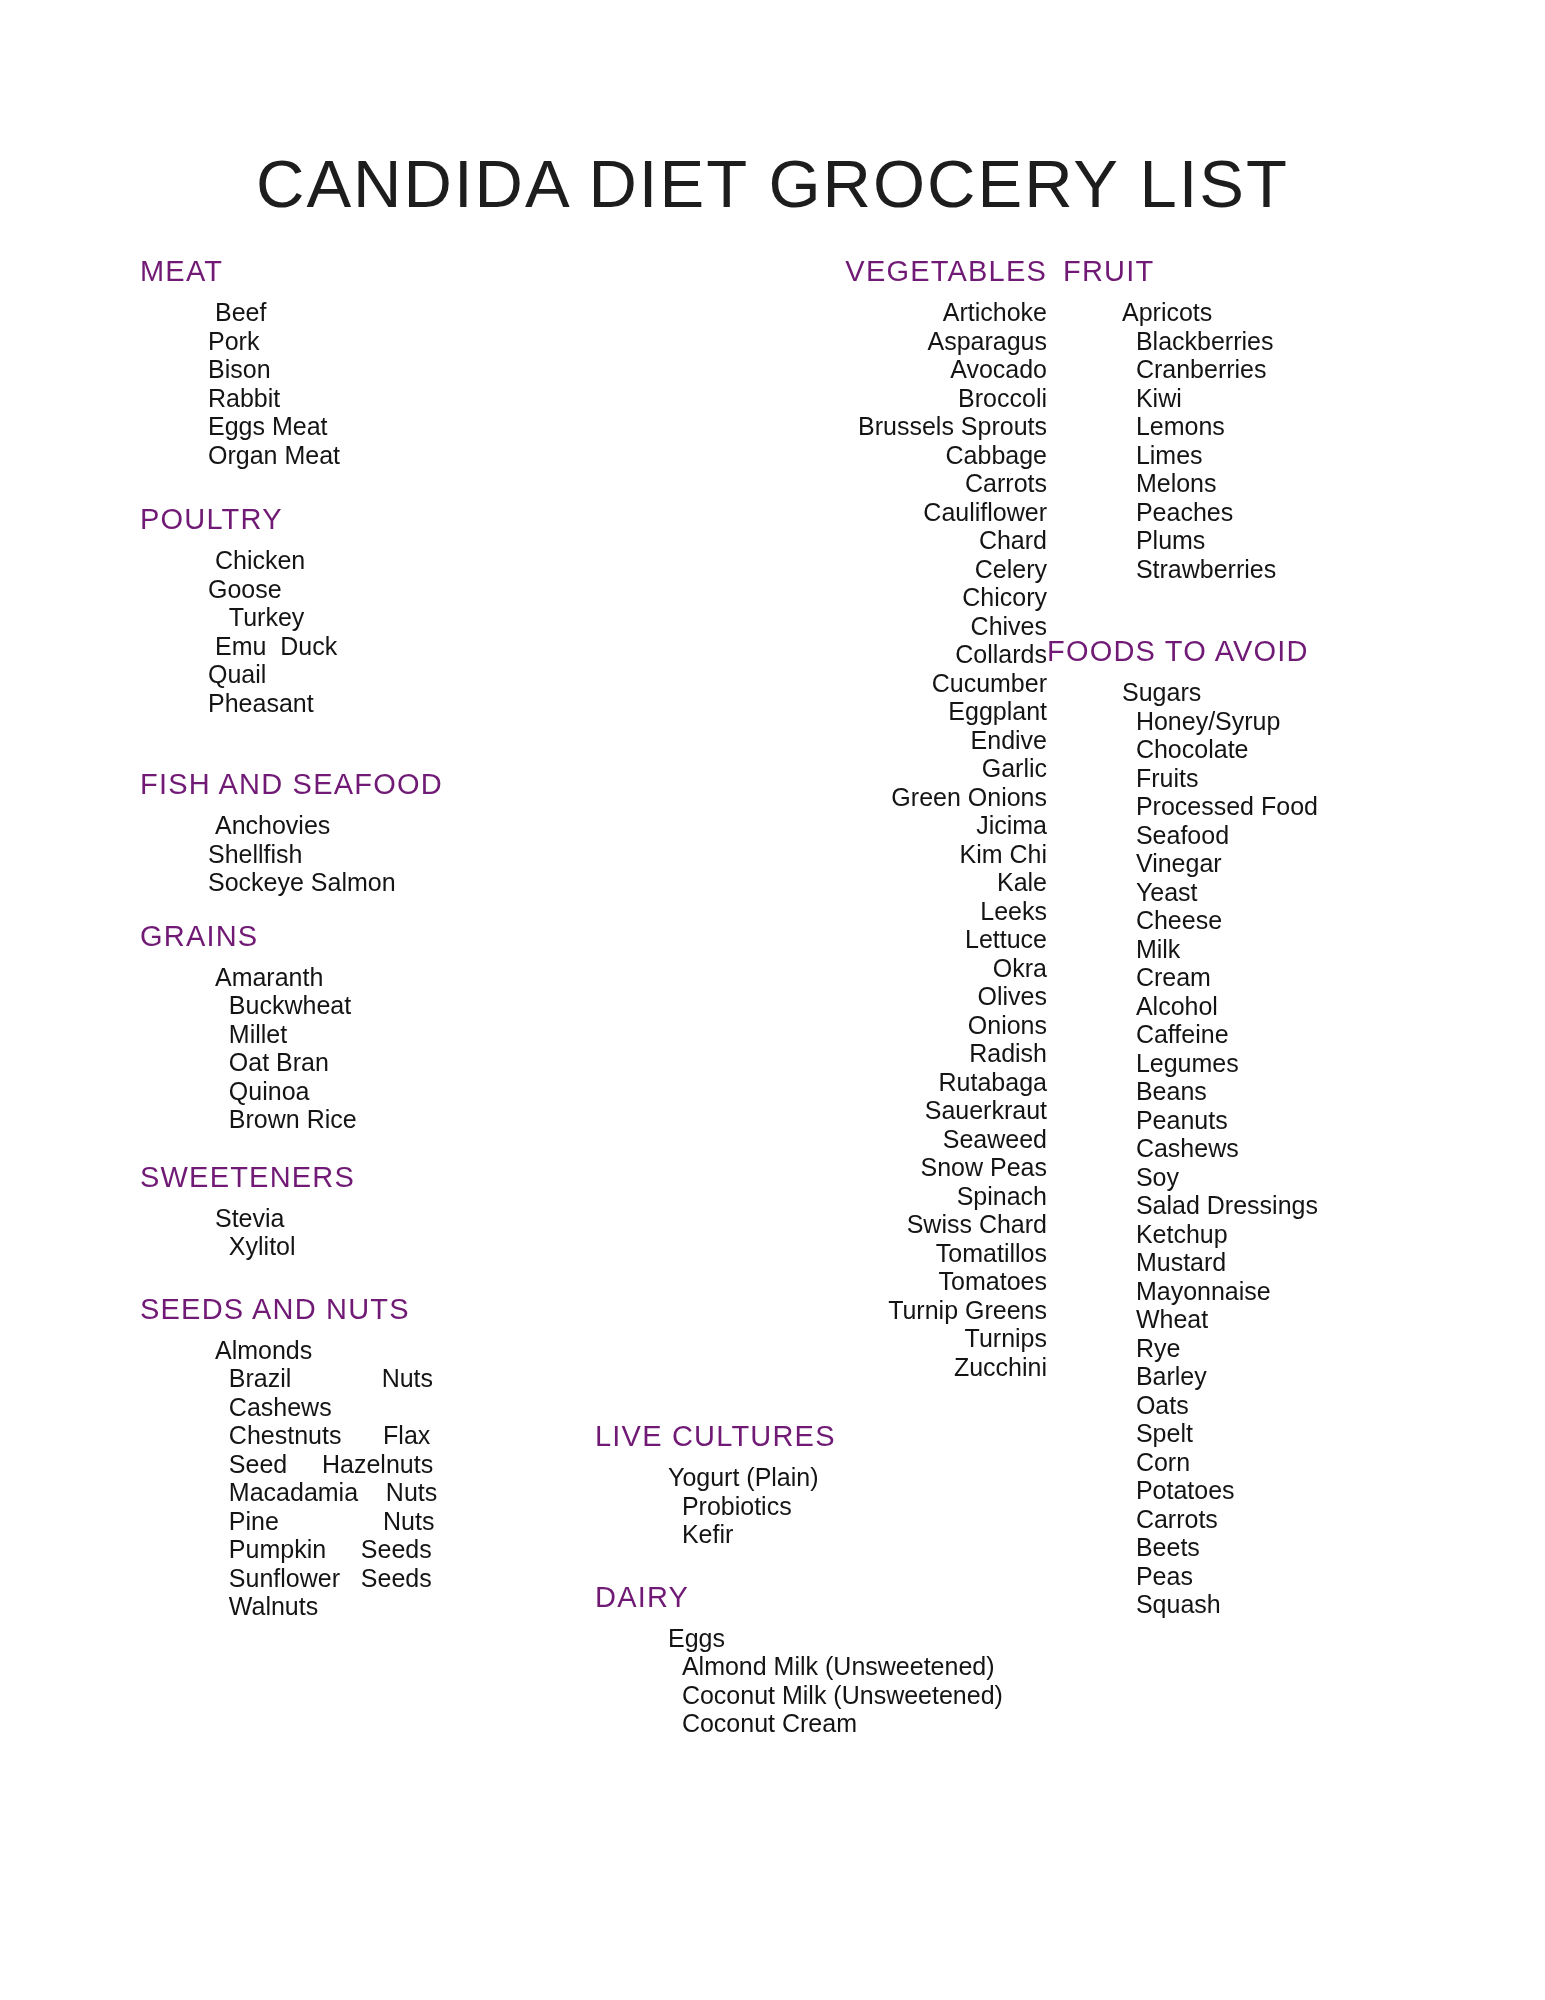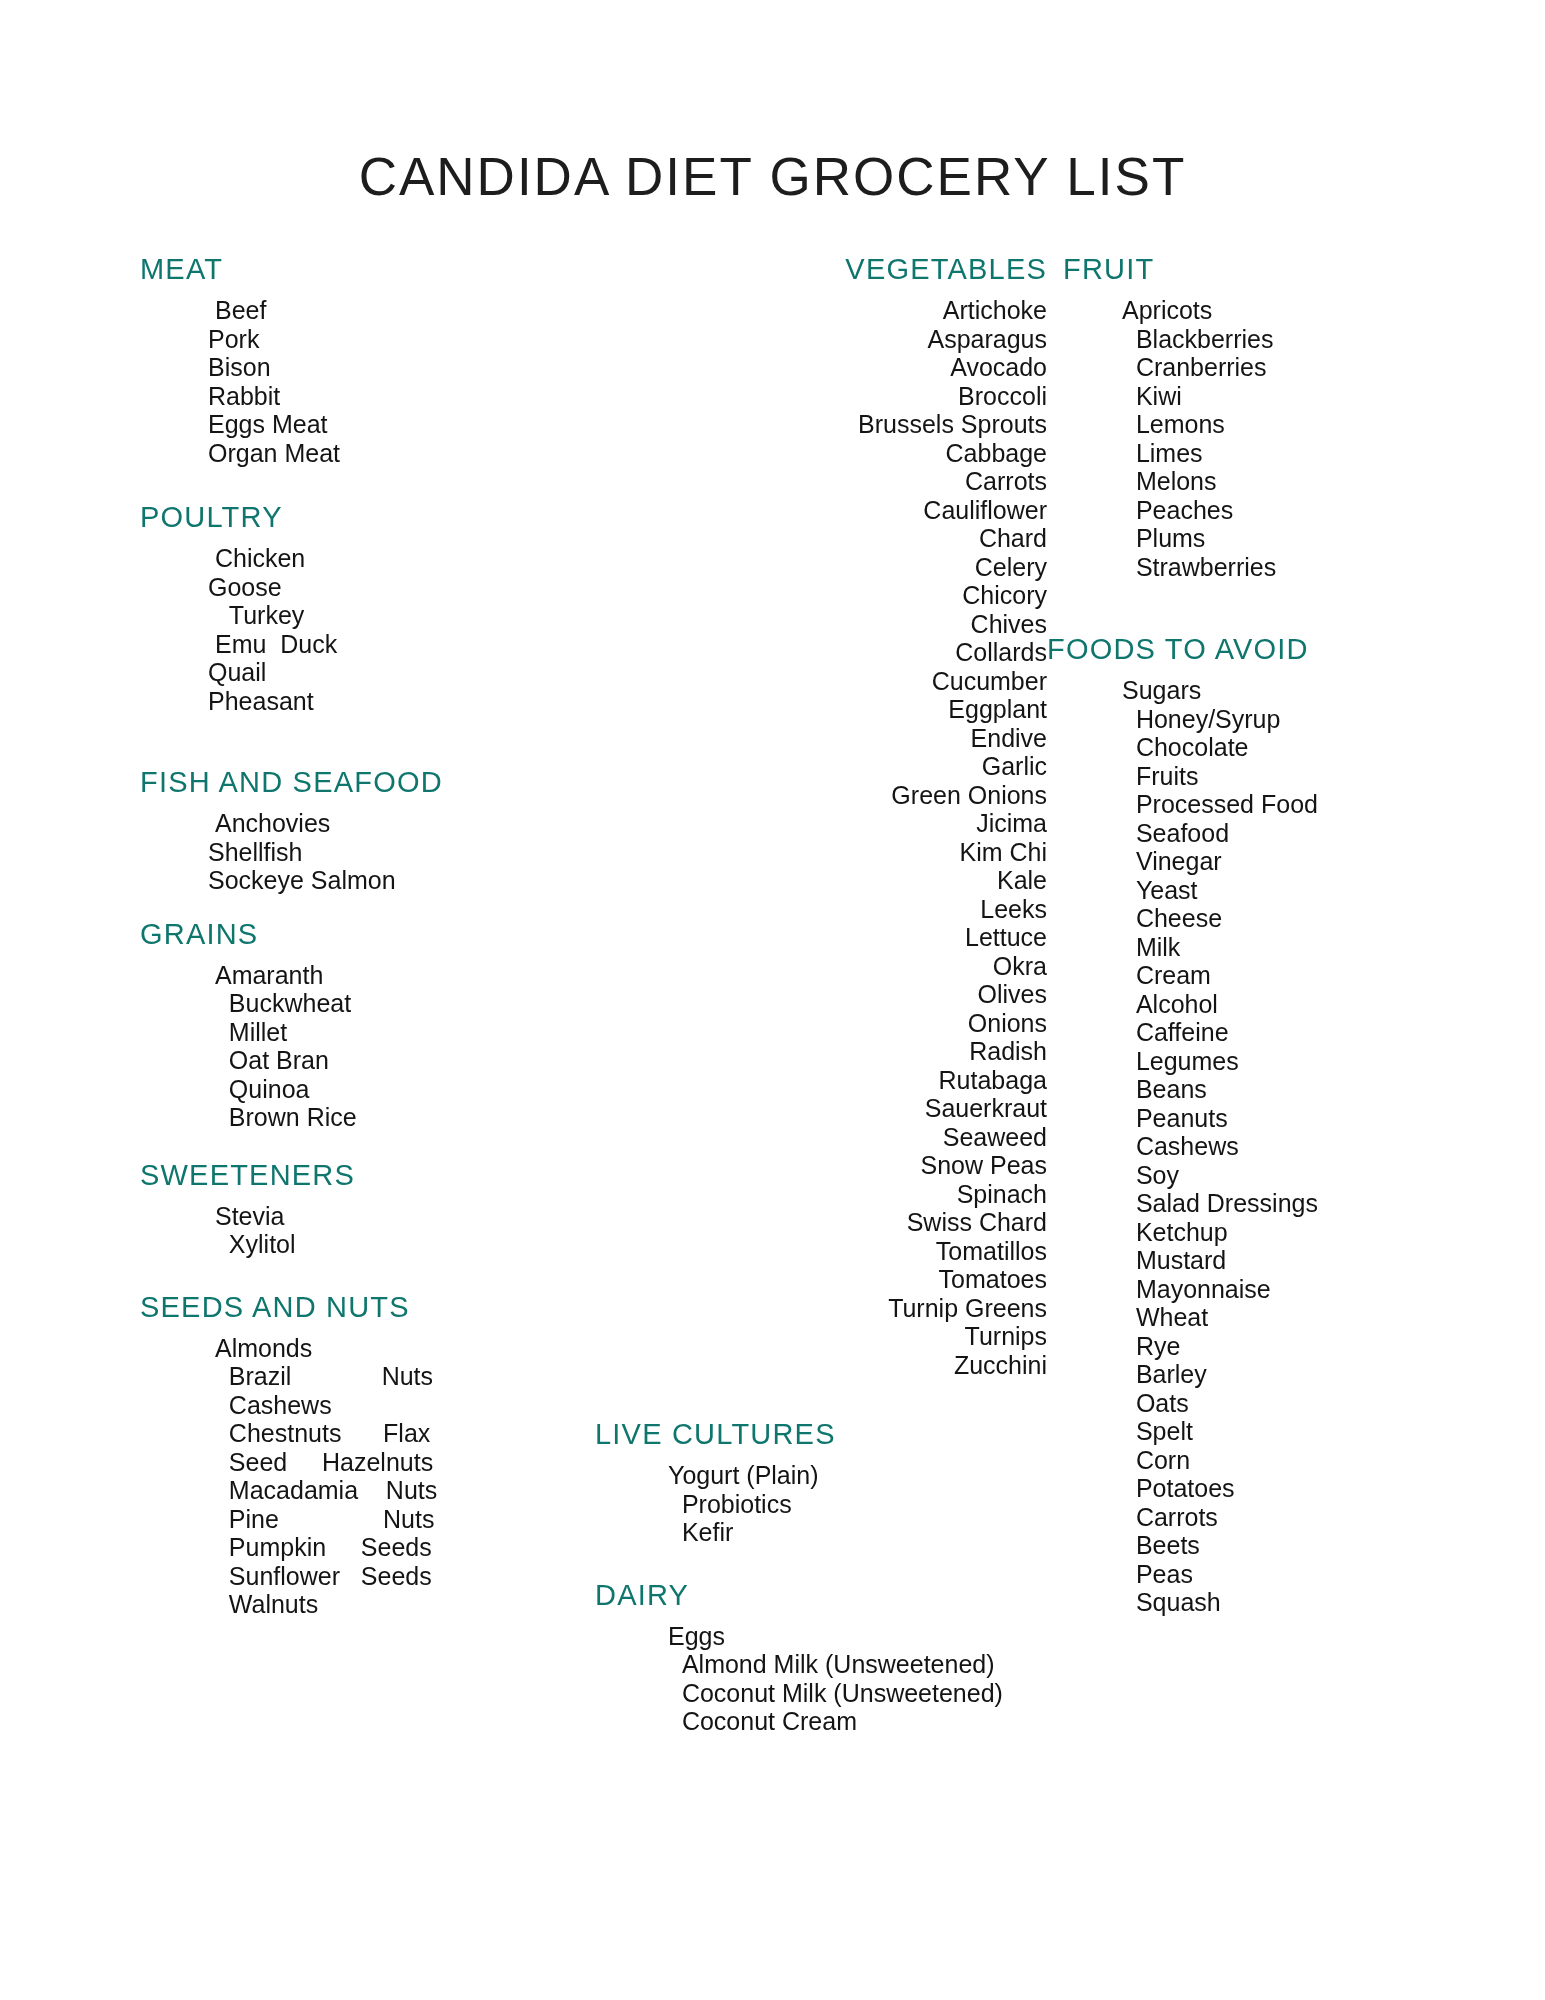--- a/index.html
+++ b/index.html
@@ -7,39 +7,39 @@
     width:1545px;height:2000px;
     font-family:"Liberation Sans", sans-serif;
     color:#161616;
     overflow:hidden;
   }
   .page{position:relative;width:1545px;height:2000px;background:#ffffff;}
   .title{
     margin:0;
     padding-top:150px;
     text-align:center;
-    font-size:53px;
+    font-size:67px;
     font-weight:400;
     letter-spacing:2px;
     line-height:1;
     color:#1d1d1d;
     white-space:nowrap;
   }
   .content{display:flex;margin-top:38px;align-items:flex-start;}
   .col{flex:0 0 auto;box-sizing:border-box;}
   .col-1{width:455px;margin-left:140px;}
   .col-2{width:452px;}
   .col-3{width:498px;}
   h2{
     font-size:29px;
     line-height:32px;
     font-weight:400;
     letter-spacing:1.2px;
-    margin:12px 0 11px 0;
-    color:#0f766e;
+    margin:0 0 11px 0;
+    color:#701a75;
     white-space:pre;
   }
   .item{
     font-size:25px;
     line-height:28.5px;
     white-space:pre-wrap;
     color:#141414;
   }
   .col-1 .item{padding-left:68px;}
   .col-2 .item{padding-left:73px;}

